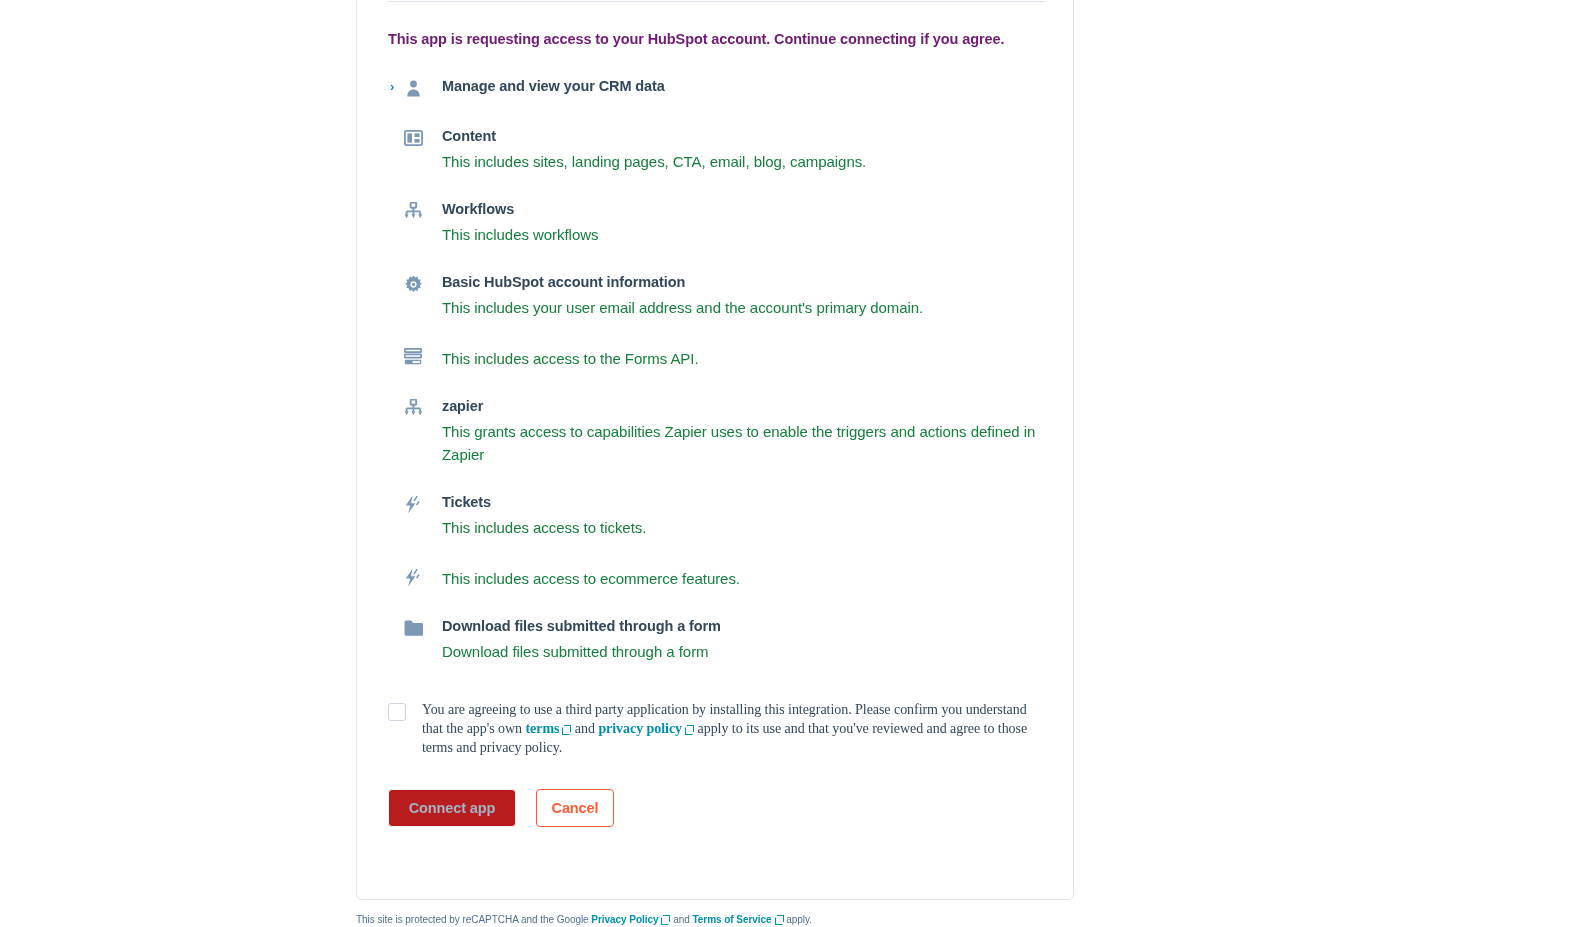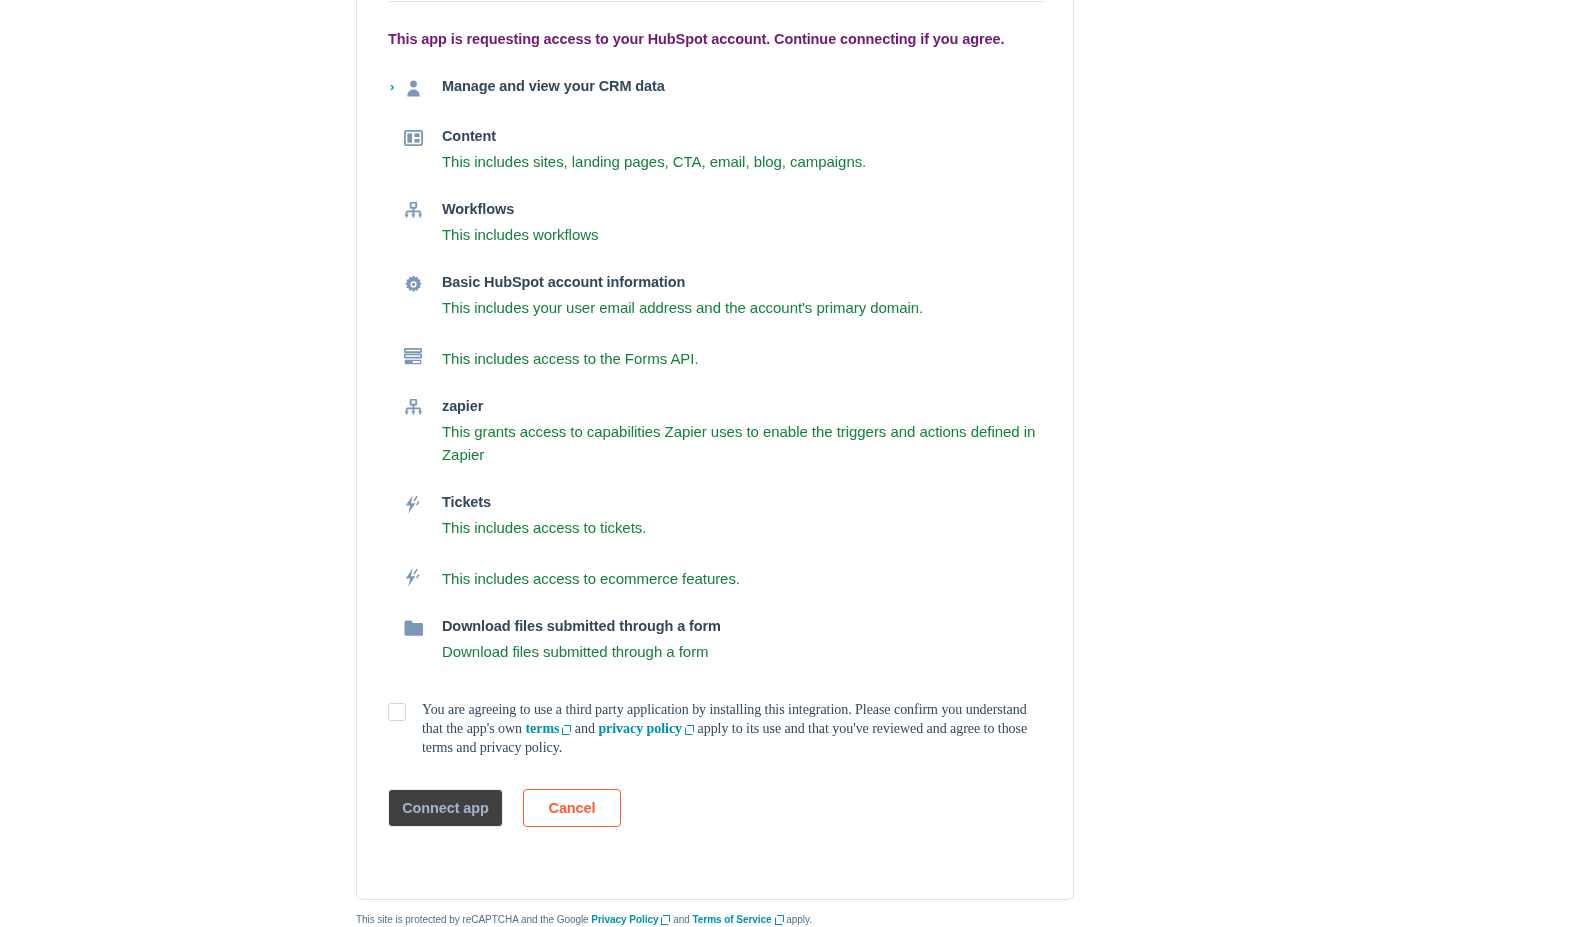--- a/index.html
+++ b/index.html
@@ -184,29 +184,29 @@
     font-weight: bold;
     letter-spacing: -0.1px;
     display: inline-flex;
     align-items: center;
     justify-content: center;
     cursor: pointer;
     border: 1px solid transparent;
   }
 
   .btn-connect {
-    width: 115px;
-    background: #404040;
+    width: 128px;
+    background: #b91c1c;
     color: #a3b4c7;
     border-color: #eaf0f6;
     cursor: default;
   }
 
   .btn-cancel {
-    width: 98px;
+    width: 78px;
     background: #ffffff;
     color: #ff5c35;
     border: 1px solid #ff5c35;
   }
 
   
   .footer {
     position: absolute;
     left: 356px;
     top: 911px;

